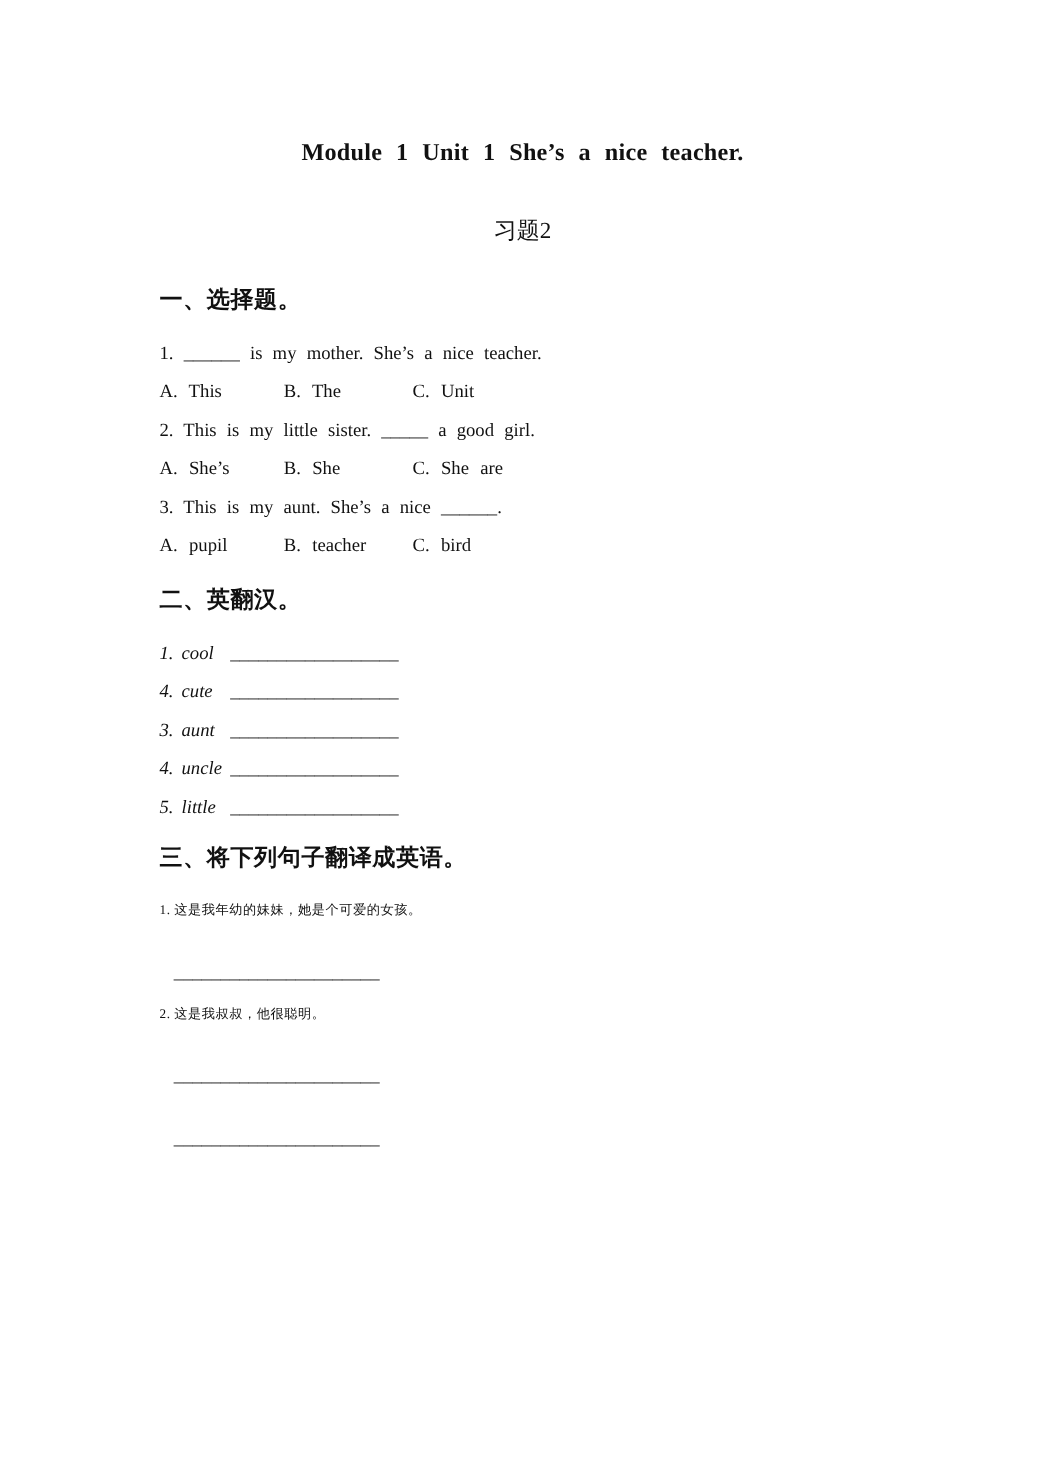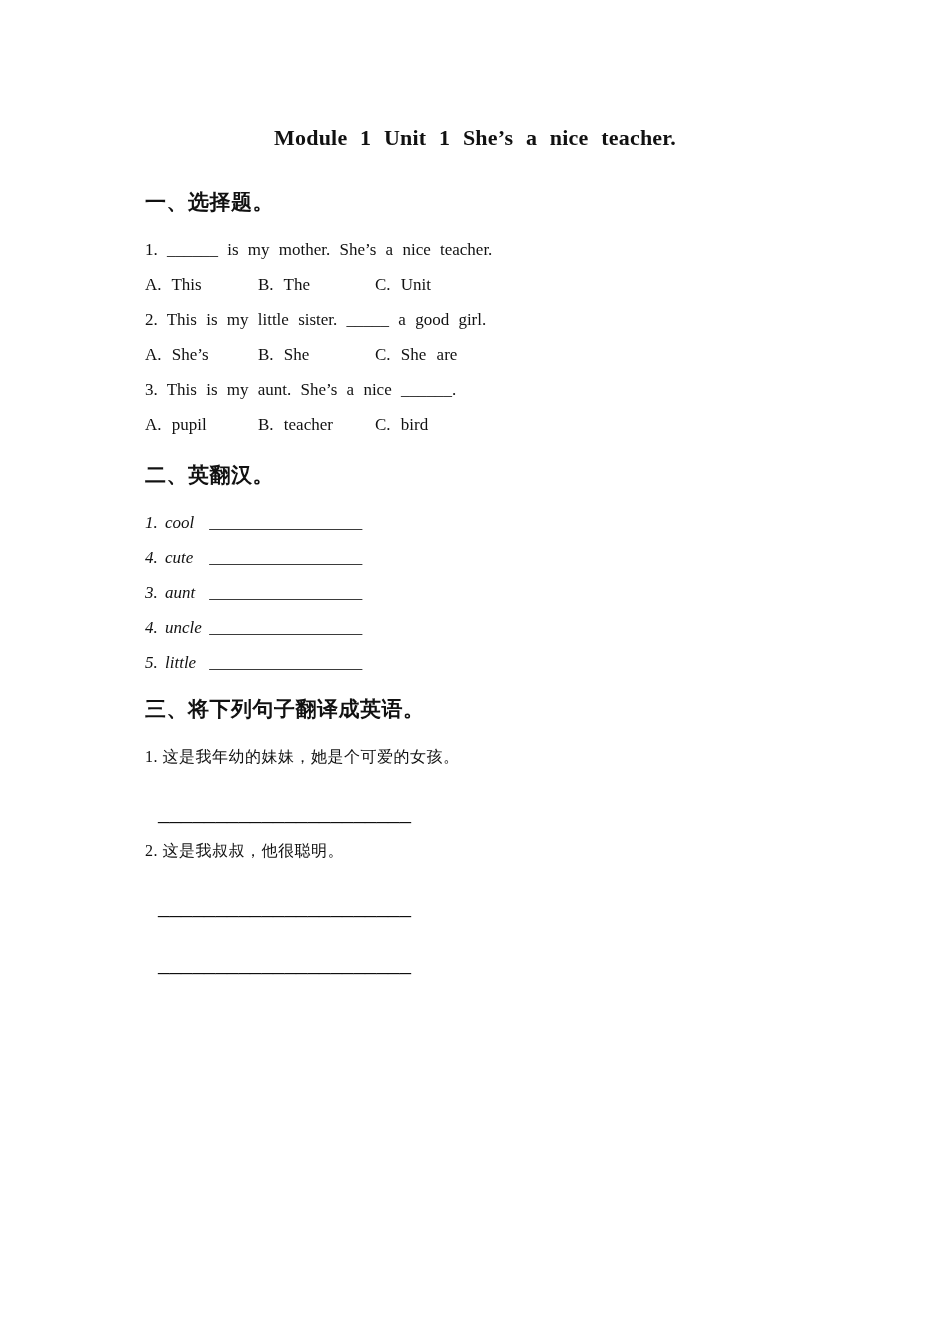--- a/index.html
+++ b/index.html
@@ -59,38 +59,39 @@
     white-space: nowrap;
   }
   .vocab-label {
     display: inline-block;
     min-width: 60px;
     word-spacing: 3px;
     font-style: italic;
   }
   .vocab-blank { letter-spacing: 0; font-style: italic; }
   .trans-sentence {
-    font-size: 16px;
+    font-size: 12px;
     line-height: 21px;
     margin-top: 16px;
     letter-spacing: 0.5px;
   }
   .trans-sentence.first { margin-top: 24px; }
   .trans-blank {
-    font-size: 23px;
+    font-size: 17px;
     line-height: 22px;
     margin: 35px 0 0 13px;
   }
 </style>
 </head>
 <body>
 
 <div class="page">
 
   <div class="title">Module 1 Unit 1 She’s a nice teacher.</div>
+  <div class="subtitle">习题2</div>
 
   <div class="sec-heading h1">一、选择题。</div>
 
   <div class="qa-block">
     <div class="q-line">1. ______ is my mother. She’s a nice teacher.</div>
     <div class="opt-row">
       <span class="opt">A. This</span>
       <span class="opt">B. The</span>
       <span class="opt">C. Unit</span>
     </div>

